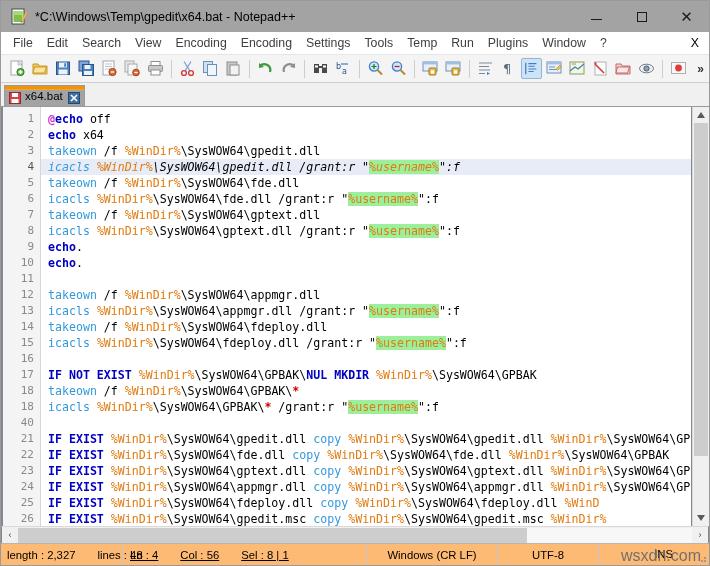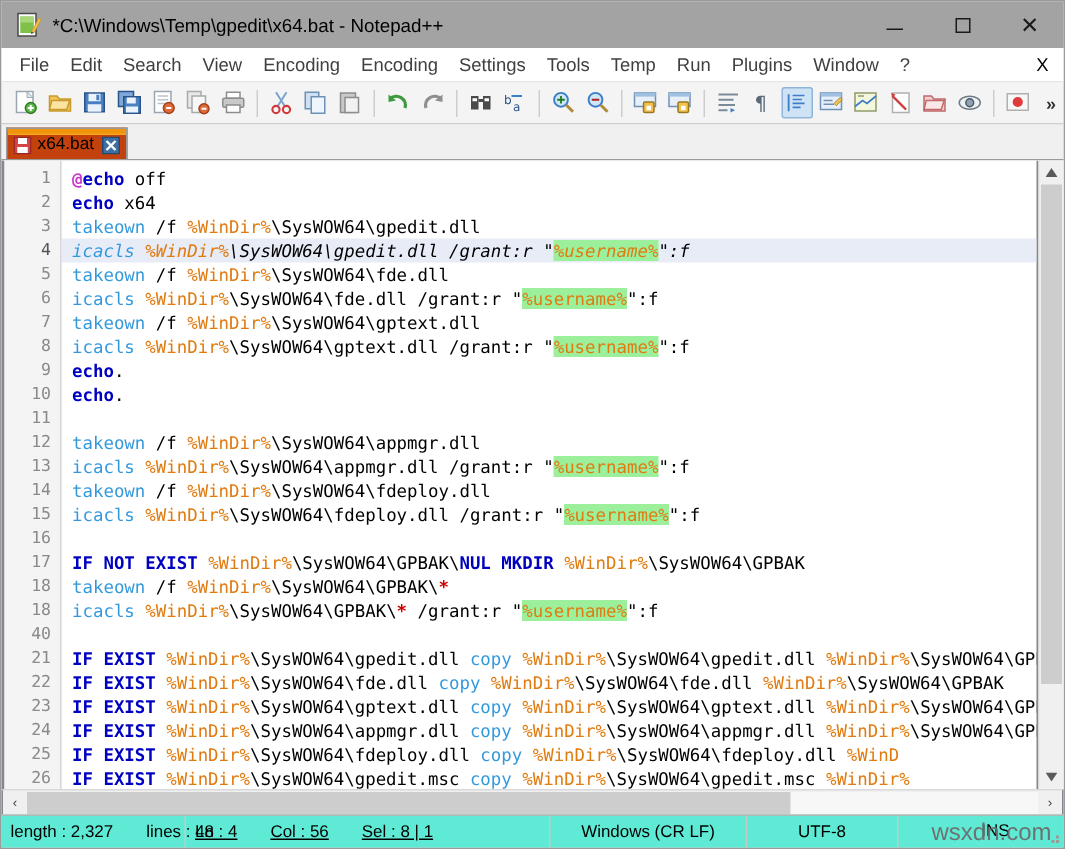--- a/index.html
+++ b/index.html
@@ -86,21 +86,21 @@
     height:23px;min-height:23px;
     background:#f0f0f0;
     display:flex;align-items:flex-end;
     padding-left:3px;
     border-bottom:1px solid #9a9a9a;
     position:relative;
   }
   .tab{
     height:21px;
     display:flex;align-items:center;
-    background:#c2410c;
+    background:#a3a3a3;
     border:1px solid #9a9a9a;
     border-bottom:none;
     box-sizing:border-box;
     padding:0 4px 0 4px;
     position:relative;
     box-shadow:inset 0 2px 0 0 #f5a623, inset 0 4px 0 0 #f5a623;
   }
   .tab::before{
     content:"";position:absolute;left:0;right:0;top:0;height:3px;background:#f0920a;
   }
@@ -190,21 +190,21 @@
   .hs-left,.hs-right{
     width:16px;height:15px;display:flex;align-items:center;justify-content:center;
     font-size:9px;color:#444;flex:0 0 auto;
   }
   .hs-track{flex:1 1 auto;height:15px;position:relative;background:#f7f7f7;}
   .hs-thumb{position:absolute;left:0;top:0;bottom:0;width:75.5%;background:#cdcdcd;}
 
   
   .statusbar{
     height:21px;min-height:21px;
-    background:#5eead4;
+    background:#fdba74;
     display:flex;align-items:center;
     font-size:11.3px;color:#000;
     border-top:1px solid #b5b5b5;
     position:relative;
   }
   .sb-cell{
     height:21px;display:flex;align-items:center;
     border-right:1px solid #c8c8c8;
     padding:0 6px;box-sizing:border-box;white-space:nowrap;
   }

